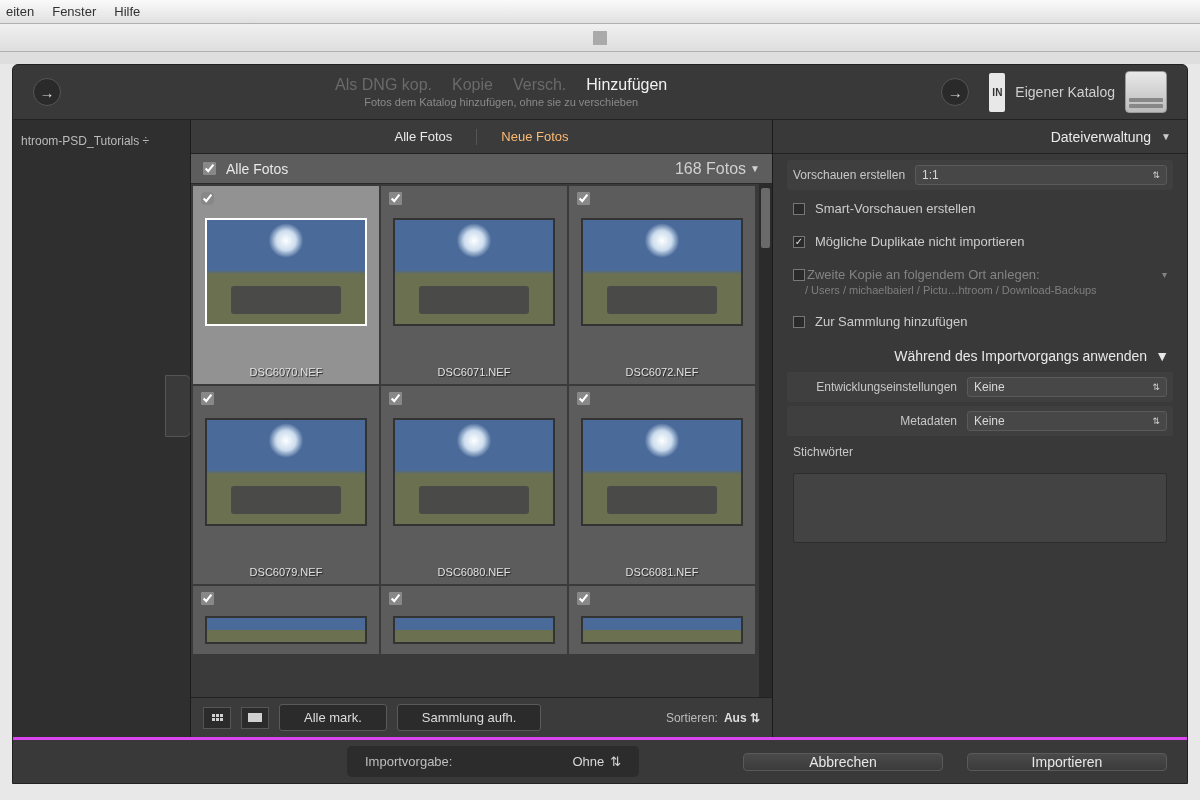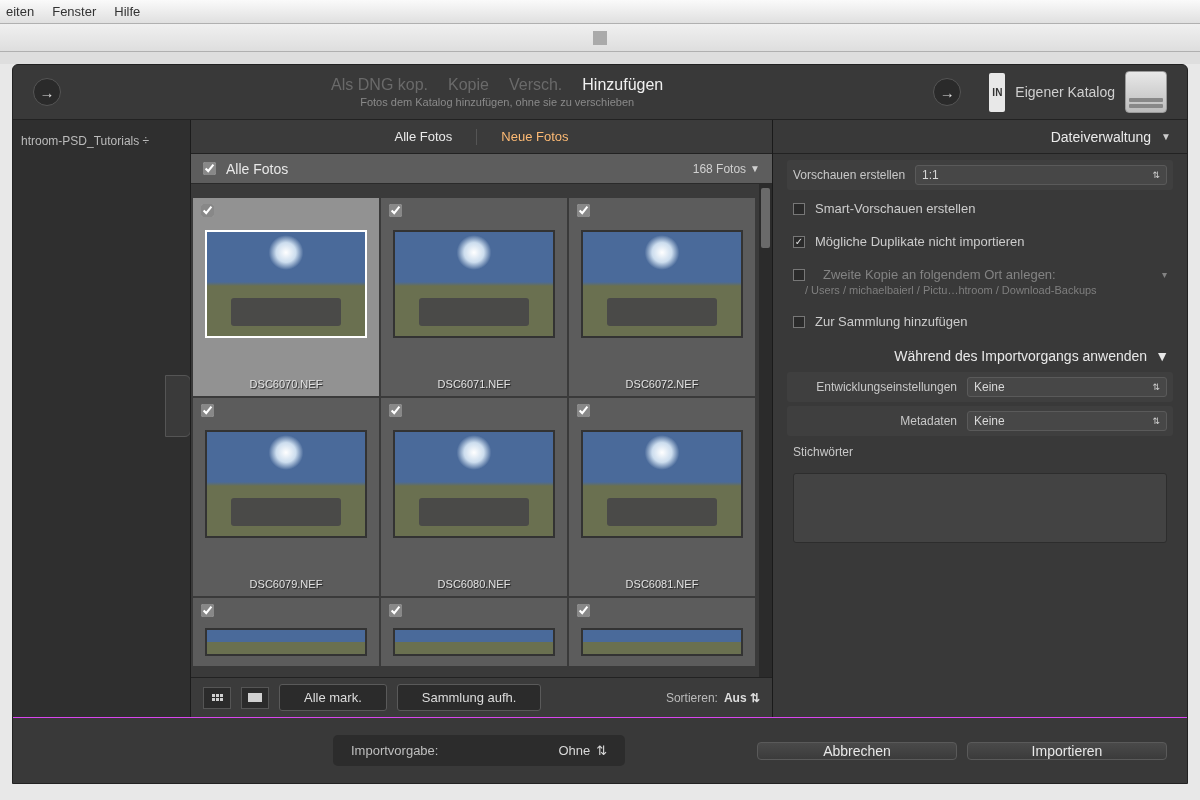--- a/index.html
+++ b/index.html
@@ -20,21 +20,21 @@
 
   
   .action-bar { height: 55px; display: flex; align-items: center; padding: 0 20px; gap: 20px; border-bottom: 1px solid #222; position: relative; }
   .arrow-btn { width: 28px; height: 28px; border-radius: 14px; background: #2a2a2a; border: 1px solid #555; display: flex; align-items: center; justify-content: center; color: #ddd; font-size: 15px; cursor: pointer; }
   .action-center { flex: 1; text-align: center; }
   .mode-row { display: flex; gap: 20px; justify-content: center; font-size: 16px; }
   .mode-row span { color: #6a6a6a; cursor: pointer; }
   .mode-row span.active { color: #f0f0f0; }
   .mode-sub { color: #8a8a8a; font-size: 11px; margin-top: 2px; }
   .dest { display: flex; align-items: center; gap: 10px; }
-  .dest-badge { background: #e8e8e8; color: #333; font-size: 10px; border-radius: 2px; padding: 14px 3px; font-weight: bold; margin-left: 8px; }
+  .dest-badge { background: #e8e8e8; color: #333; font-size: 10px; border-radius: 2px; padding: 14px 3px; font-weight: bold; }
   .dest-label { color: #cfcfcf; font-size: 14px; }
   .dest-disk { width: 42px; height: 42px; background: linear-gradient(#e8e8e8,#bcbcbc); border-radius: 4px; border: 1px solid #999; display: flex; flex-direction: column; justify-content: flex-end; padding: 3px; }
   .dest-disk .slot { height: 4px; background: #888; margin: 1px 0; border-radius: 1px; }
 
   .body-row { flex: 1; display: flex; min-height: 0; }
 
   
   .left-panel { width: 178px; background: #2f2f2f; border-right: 1px solid #1c1c1c; position: relative; overflow: hidden; }
   .left-panel .crumb { color: #bbb; font-size: 12px; padding: 14px 8px; white-space: nowrap; }
   .left-panel .edge-tab { position: absolute; left: 152px; top: 255px; width: 26px; height: 62px; background: #3a3a3a; border: 1px solid #555; border-radius: 0 6px 6px 0; }
@@ -42,27 +42,27 @@
   
   .center-col { width: 582px; display: flex; flex-direction: column; background: #3a3a3a; border-right: 1px solid #1a1a1a; }
   .tab-strip { height: 34px; display: flex; align-items: center; justify-content: center; gap: 24px; background: #3b3b3b; border-bottom: 1px solid #222; }
   .tab-strip .tab { color: #fdba74; cursor: pointer; font-size: 13px; }
   .tab-strip .tab.active { color: #eaeaea; }
   .tab-strip .sep { width: 1px; height: 16px; background: #555; }
 
   .grid-header { height: 30px; background: #5d5d5d; display: flex; align-items: center; padding: 0 12px; border-bottom: 1px solid #2a2a2a; }
   .grid-header .chk { margin-right: 10px; }
   .grid-header .lbl { color: #e8e8e8; flex: 1; font-size: 14px; }
-  .grid-header .count { color: #d0d0d0; font-size: 12px; }
+  .grid-header .count { color: #d0d0d0; font-size: 16px; }
   .grid-header .tri { color: #d0d0d0; margin-left: 4px; font-size: 10px; }
 
   .grid-scroll { flex: 1; overflow: hidden; background: #3a3a3a; position: relative; }
   .grid-scroll .scrollbar { position:absolute; right:0; top:0; width:13px; height:100%; background:#2b2b2b; }
   .grid-scroll .scrollbar .thumb { width:9px; height:60px; margin:4px 2px; background:#6a6a6a; border-radius:2px; }
-  .grid { display: grid; grid-template-columns: repeat(3, 186px); gap: 2px; padding: 2px 2px 2px 2px; margin-top: 12px; }
+  .grid { display: grid; grid-template-columns: repeat(3, 186px); gap: 2px; padding: 2px 2px 2px 2px; }
   .cell { background: #5c5c5c; height: 198px; display: flex; flex-direction: column; position: relative; }
   .cell.selected { background: #929292; }
   .cell .cell-chk { position: absolute; top: 6px; left: 8px; }
   .cell .thumb-frame { margin: 32px 12px 0 12px; border: 2px solid #333; height: 108px; background: linear-gradient(#4a6a9a 48%, #6a7050 52%); position: relative; overflow:hidden;}
   .cell.selected .thumb-frame { border-color: #fff; }
   .sun { position:absolute; top:3px; left:50%; transform:translateX(-50%); width:35px; height:35px; border-radius:50%; background: radial-gradient(#fff,#cde 40%, transparent 70%); }
   .plane { position:absolute; bottom:10px; left:15%; width:70%; height:28px; background:#4a4a48; border-radius:3px; }
   .cell .fname { color: #e2e2e2; font-size: 11px; text-align: center; margin-top: auto; margin-bottom: 6px; text-shadow: 1px 1px 1px #222; }
 
   .cell.short { height: 68px; }
@@ -89,21 +89,21 @@
   .dropdown .dd-arrow{ font-size:9px; color:#d0d0d0; }
   .chk-row { display:flex; align-items:center; gap:10px; padding:7px 6px; }
   .chk-row.dim { color:#838383; }
   .chk-row .sub { font-size:11px; color:#7f7f7f; margin-left:12px; }
   .lr-check { width:12px; height:12px; border:1px solid #777; background:#2a2a2a; display:inline-flex; align-items:center; justify-content:center; font-size:10px; color:#e0e0e0; flex:0 0 12px;}
   .lr-check.checked::after{ content:"✓"; }
   .panel-body .section-header { text-align:right; color:#e8e8e8; font-size:14px; padding:8px 4px 4px; display:flex; justify-content:flex-end; gap:8px; align-items:center; }
   .keywords-box { background:#434343; border:1px solid #2d2d2d; border-radius:3px; height:70px; margin-top:4px;}
 
   
-  .bottom-bar { height: 66px; background:#393939; border-top:1px solid #d946ef; display:flex; align-items:center; padding:0 20px; gap:10px; }
+  .bottom-bar { height: 46px; background:#393939; border-top:3px solid #d946ef; display:flex; align-items:center; padding:0 20px; gap:24px; }
   .preset-pill { background:#2c2c2c; border-radius:5px; padding:8px 18px; display:flex; align-items:center; gap:120px; color:#bfbfbf; font-size:13px;}
   .preset-pill .val{ color:#d8d8d8; display:flex; gap:6px; align-items:center; cursor:pointer;}
   .bottom-bar .spacer-flex{ flex:1; }
   .big-btn { background: linear-gradient(#4a4a4a,#3b3b3b); border:1px solid #5a5a5a; border-radius:4px; color:#e8e8e8; padding:0 0; width:200px; text-align:center; cursor:pointer; font-size:14px;}
 
   input[type=checkbox]{ width:13px; height:13px; accent-color:#888; cursor:pointer;}
 </style>
 </head>
 <body>
 
@@ -267,21 +267,21 @@
         </div>
         <div class="chk-row">
           <span class="lr-check"></span>
           <span>Smart-Vorschauen erstellen</span>
         </div>
         <div class="chk-row">
           <span class="lr-check checked"></span>
           <span>Mögliche Duplikate nicht importieren</span>
         </div>
         <div class="chk-row dim" style="flex-direction:column; align-items:flex-start; gap:2px;">
-          <div style="display:flex; gap:18px; align-items:center; width:100%;">
+          <div style="display:flex; gap:2px; align-items:center; width:100%;">
             <span class="lr-check"></span>
             <span>Zweite Kopie an folgendem Ort anlegen:</span>
             <span style="margin-left:auto; font-size:10px;">▾</span>
           </div>
           <div class="sub">/ Users / michaelbaierl / Pictu…htroom / Download-Backups</div>
         </div>
         <div class="chk-row">
           <span class="lr-check"></span>
           <span>Zur Sammlung hinzufügen</span>
         </div>

